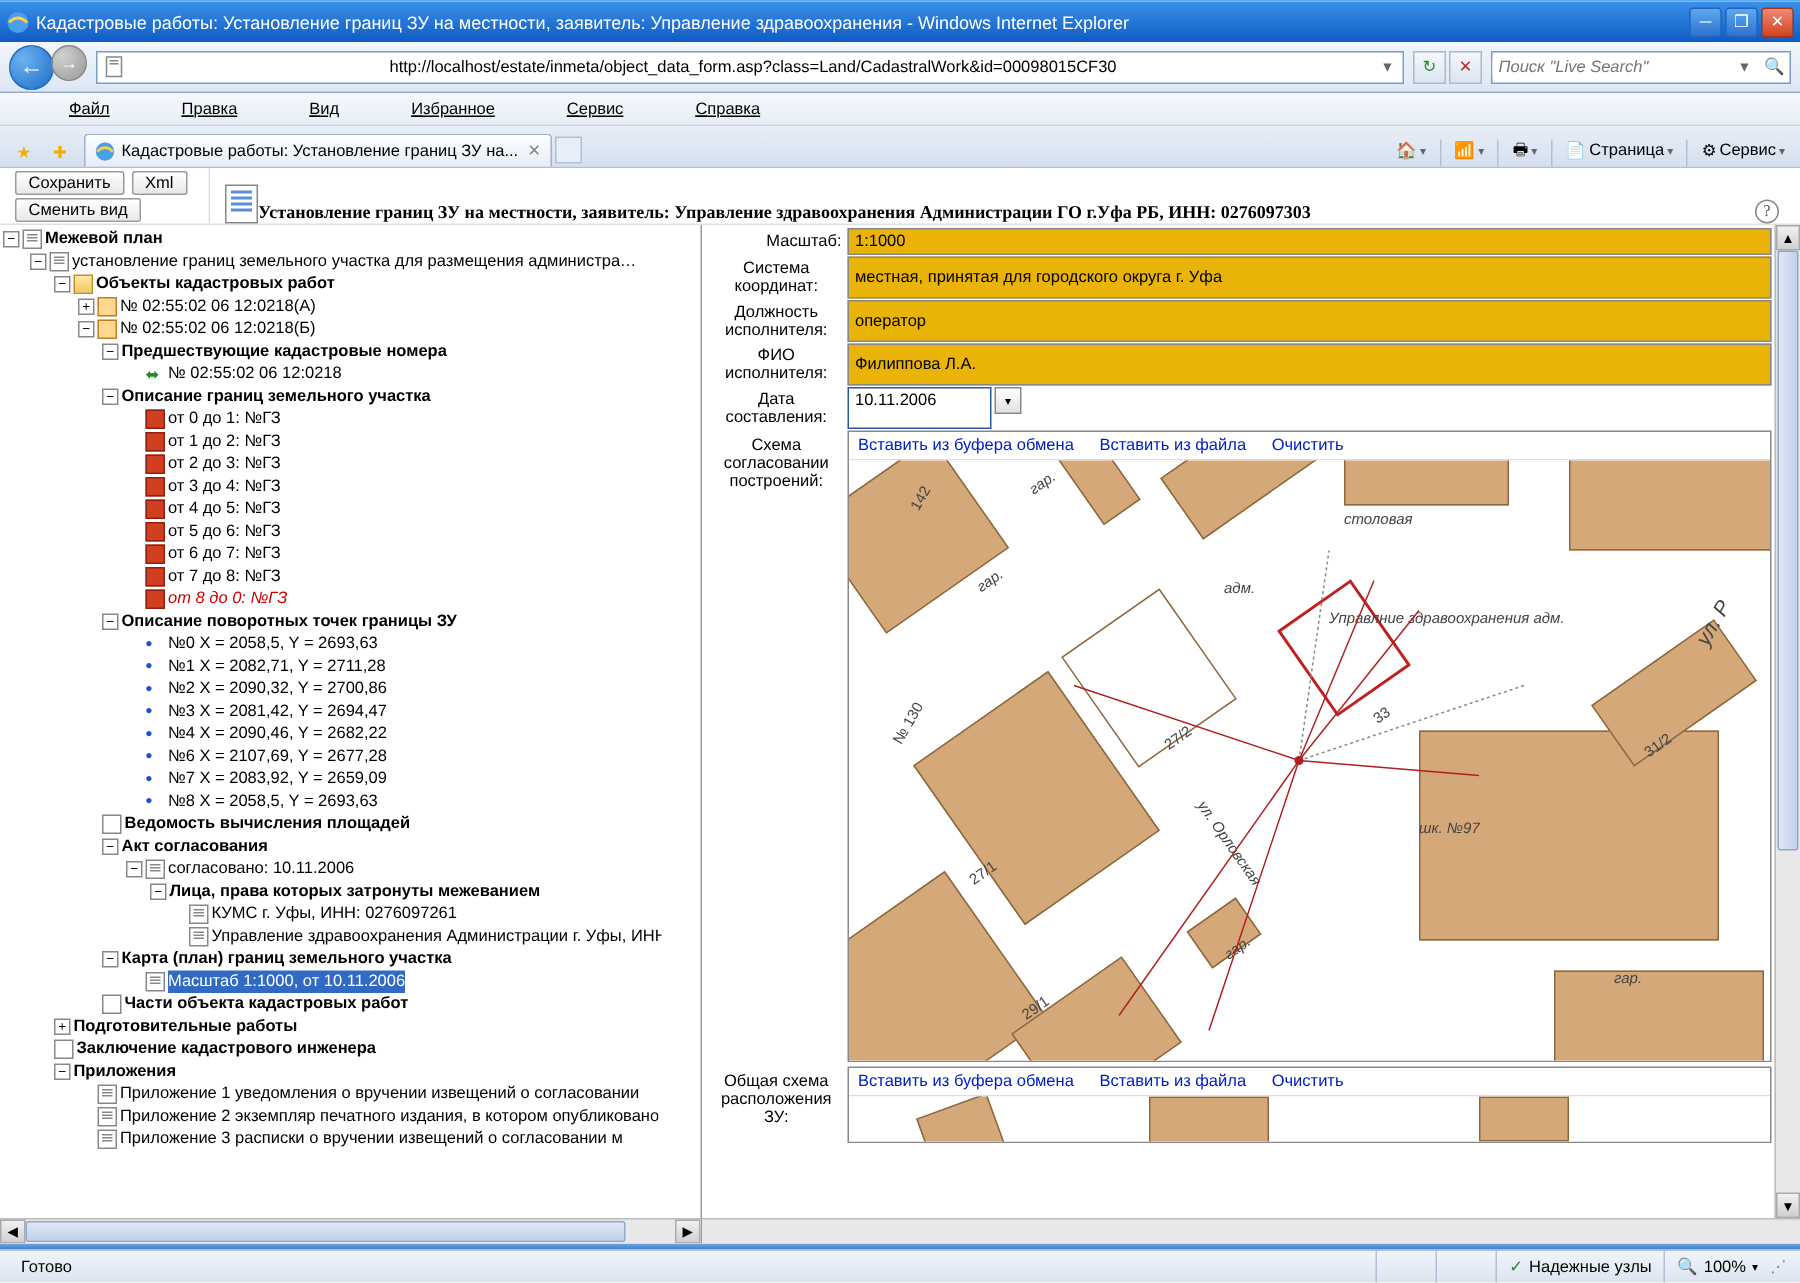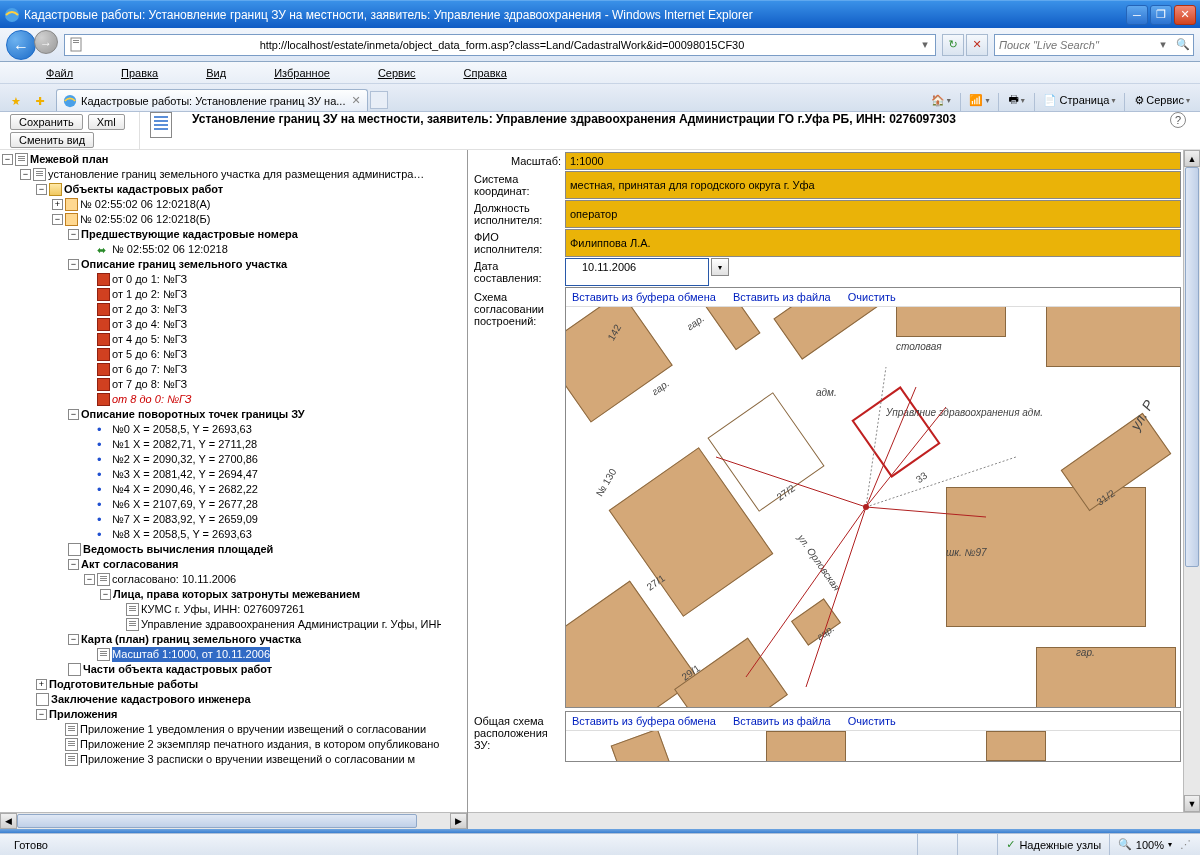--- a/index.html
+++ b/index.html
@@ -47,21 +47,21 @@
 .tb-sep { width:1px;height:18px;background:#b0c0d6;margin:0 3px;}
 
 
 .content { position: absolute; top: 112px; left: 0; right: 0; bottom: 22px; background: #fff; display: flex; flex-direction: column; }
 
 
 .app-tb { height: 38px; background:#fff; border-bottom: 1px solid #e0e0e0; display: flex; }
 .app-tb-left { width: 140px; padding: 0 10px; border-right: 1px solid #e0e0e0; display:flex;flex-direction:column;justify-content:center;}
 .app-tb-left .btn-row { display:flex;gap:5px;}
 .app-tb-left .tbbtn { border: 1px solid #999; background: linear-gradient(to bottom,#fff,#e8e8e8); padding: 1px 8px; cursor:pointer;font-size:11px;border-radius:2px;}
-.app-tb-right { flex:1; display:flex;align-items:flex-start;padding:0 10px;gap:20px;}
+.app-tb-right { flex:1; display:flex;align-items:flex-end;padding:0 10px;gap:0;font-family:Liberation Serif, serif;}
 .doc-ic { width:22px;height:26px;background:#fff;border:1px solid #888;position:relative;}
 .doc-ic::before{content:'';position:absolute;top:3px;left:3px;right:3px;height:2px;background:#5a8ed8;box-shadow:0 4px 0 #5a8ed8,0 8px 0 #5a8ed8,0 12px 0 #5a8ed8;}
 .app-title { font-weight: bold; font-size: 12px; flex:1;}
 .help-ic { width:16px;height:16px;border:1px solid #888;border-radius:50%;display:flex;align-items:center;justify-content:center;color:#555;cursor:pointer;margin-right:4px;}
 
 
 .main { flex:1; display:flex; overflow:hidden;}
 
 
 .tree-pane { width: 468px; overflow:auto; border-right: 1px solid #999; background:#fff;position:relative;}
@@ -90,24 +90,24 @@
 .i1{width:16px;}.i2{width:32px;}.i3{width:48px;}.i4{width:64px;}.i5{width:80px;}.i6{width:96px;}
 
 .tree-scroll-h { position:absolute;bottom:0;left:0;right:0;height:17px;background:#e8e8e8;border-top:1px solid #bbb;display:flex;}
 .tree-scroll-h .arr{width:17px;background:linear-gradient(#f0f0f0,#d0d0d0);border:1px solid #aaa;display:flex;align-items:center;justify-content:center;cursor:pointer;font-size:9px;}
 .tree-scroll-h .track{flex:1;position:relative;}
 .tree-scroll-h .thumb{position:absolute;left:0;top:1px;bottom:1px;width:400px;background:linear-gradient(#e0e8f5,#c0d0e8);border:1px solid #90a8c8;border-radius:2px;}
 
 
 .form-pane { flex:1; overflow:auto; background:#fff;display:flex;flex-direction:column;padding:2px;position:relative;}
 .form-row { display:flex;margin-bottom:1px;}
-.form-label { width: 95px; text-align: left; padding: 2px 4px; font-size: 11px; display:flex;align-items:center;justify-content:flex-end;line-height:12px;}
+.form-label { width: 95px; text-align: center; padding: 2px 4px; font-size: 11px; display:flex;align-items:center;justify-content:flex-end;line-height:12px;}
 .form-field { flex:1; border:1px solid #888; background:#eab308; padding: 2px 4px; min-height:18px;display:flex;align-items:center;}
 .date-field { display:flex;gap:2px;}
-.date-field .dinp{width:144px;border:1px solid #2858a8;padding:2px 16px;}
+.date-field .dinp{width:96px;border:1px solid #2858a8;padding:2px 4px;}
 .date-field .dbtn{width:18px;height:18px;border:1px solid #888;background:linear-gradient(#fff,#e0e0e0);display:flex;align-items:center;justify-content:center;cursor:pointer;font-size:8px;}
 
 .map-row { display:flex;}
 .map-row .form-label { align-items:flex-start;padding-top:4px;}
 .map-container { flex:1;border:1px solid #888;background:#fff;}
 .map-actions { padding: 3px 6px; border-bottom:1px solid #ddd;}
 .map-actions a { color:#0020c0;cursor:pointer;margin-right:14px;}
 .map-img { height: 400px; background:#fff;position:relative;overflow:hidden;}
 
 

